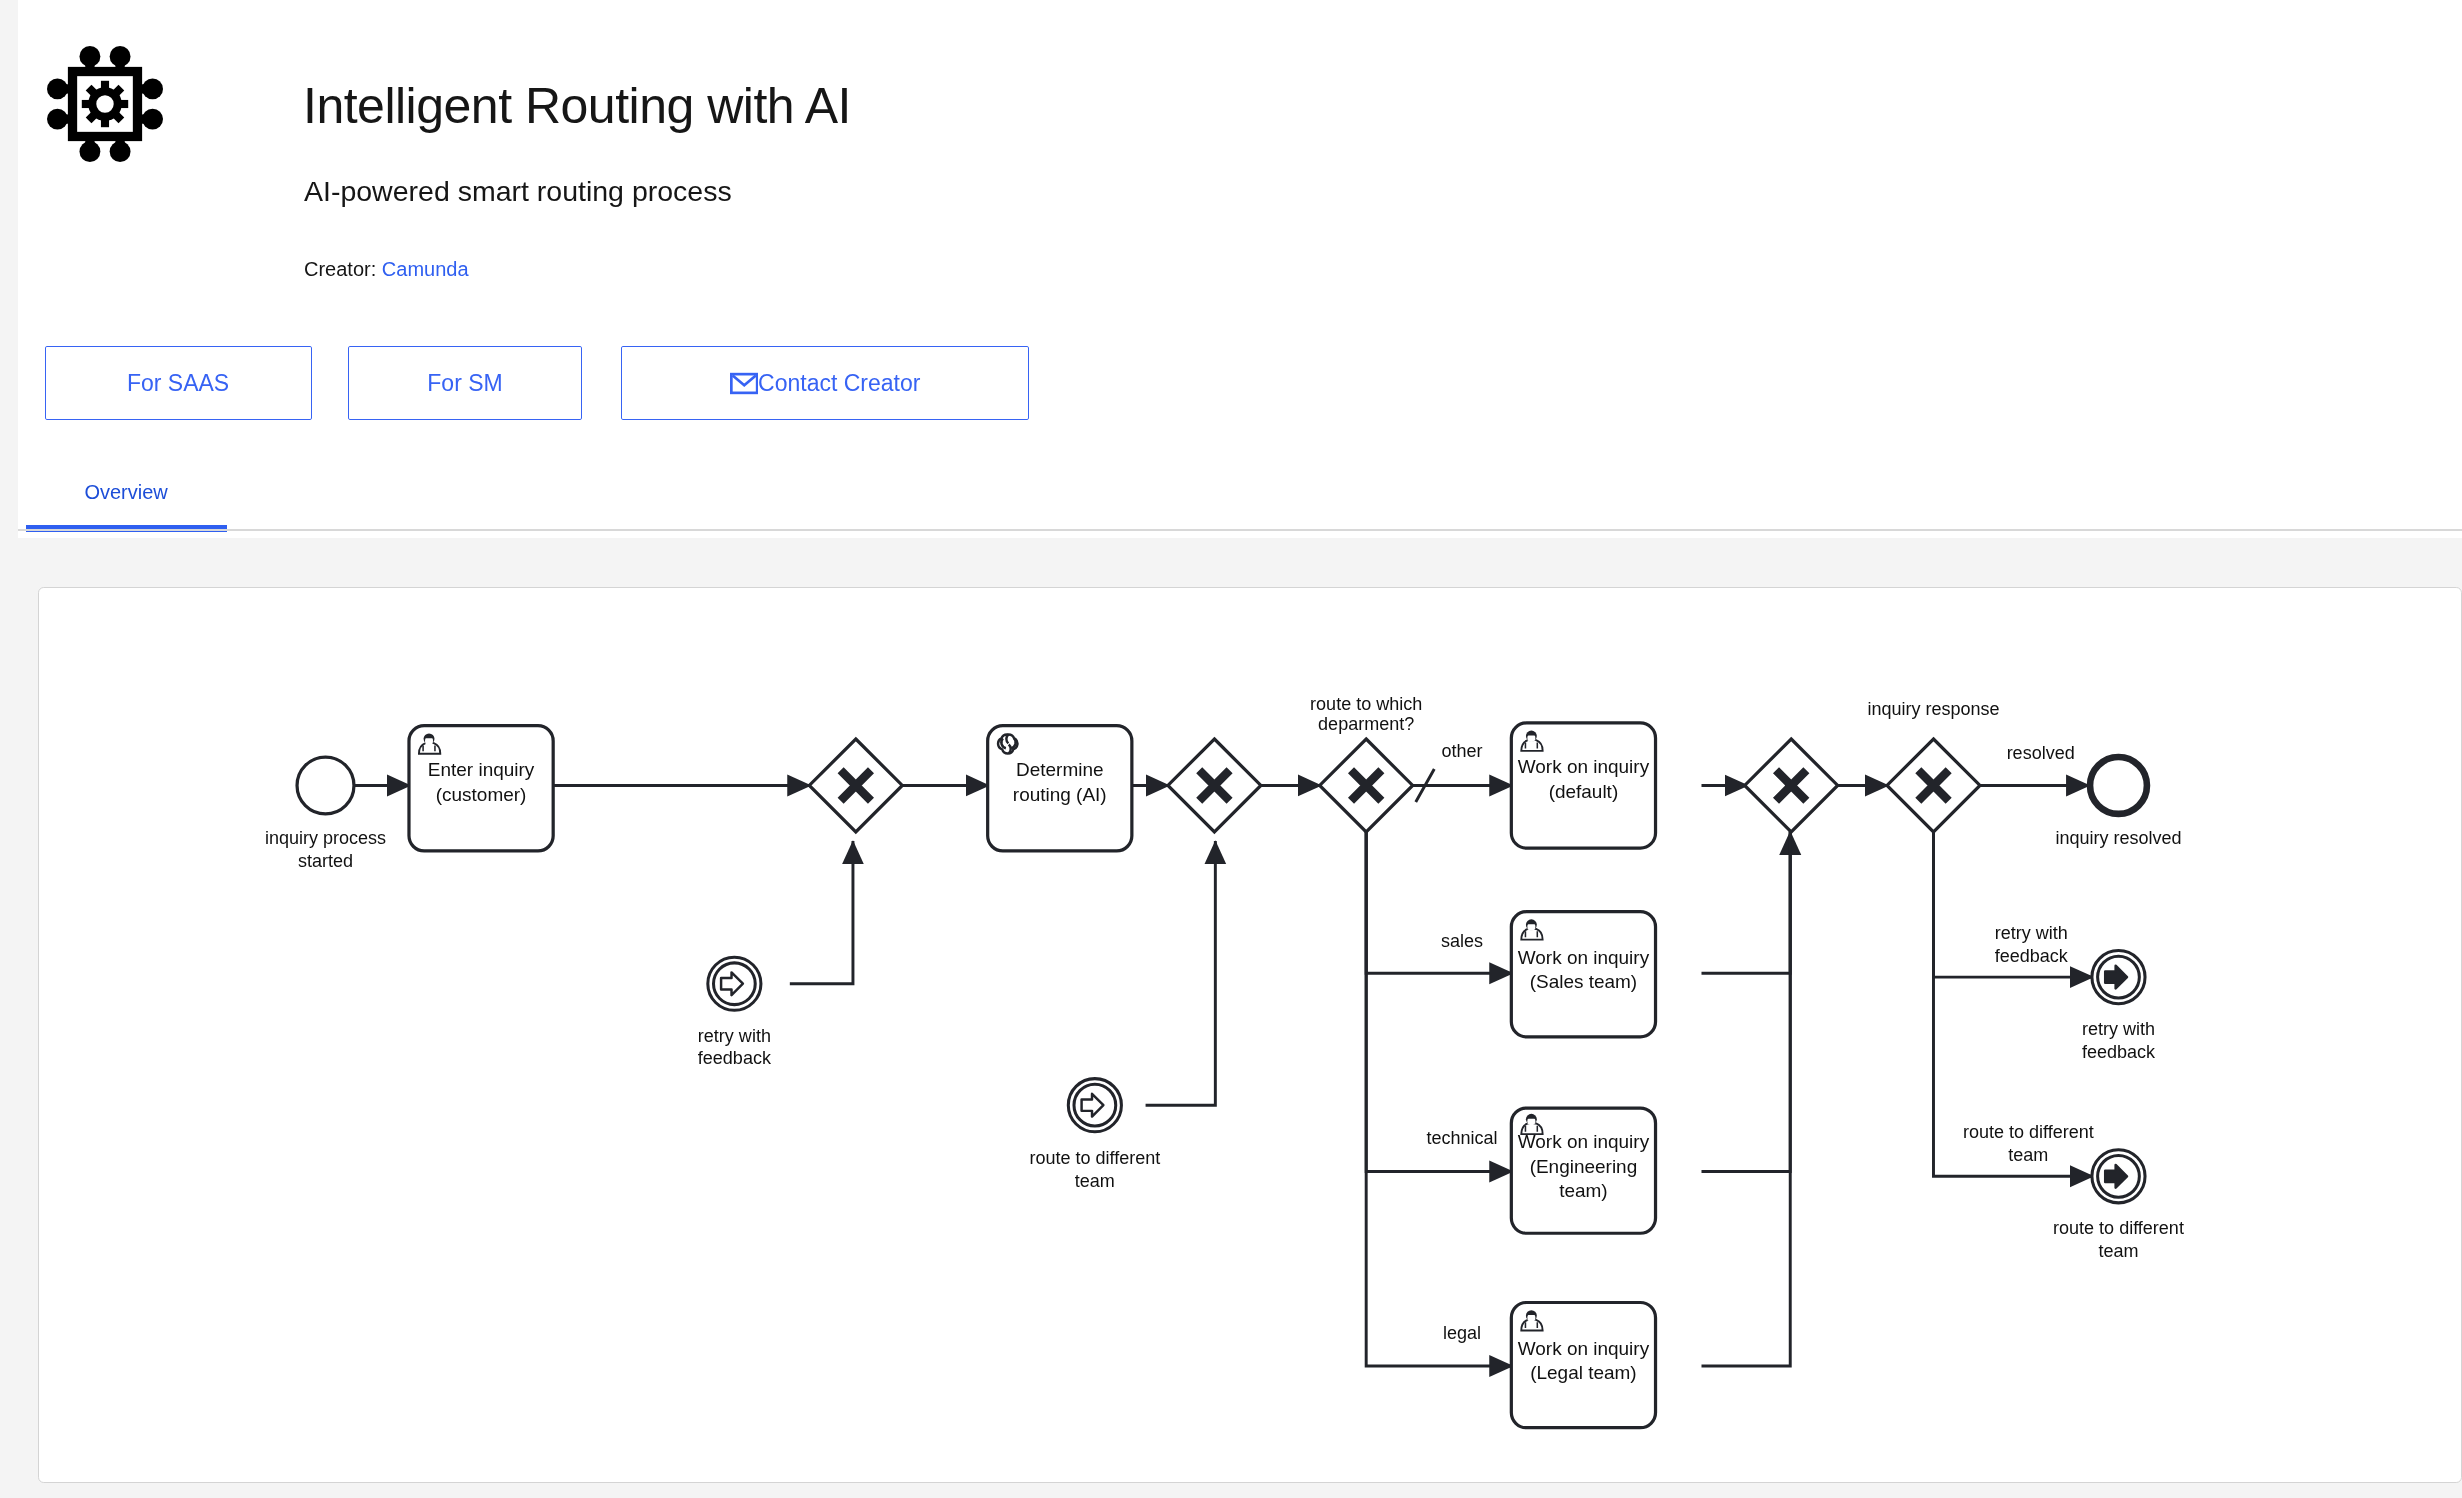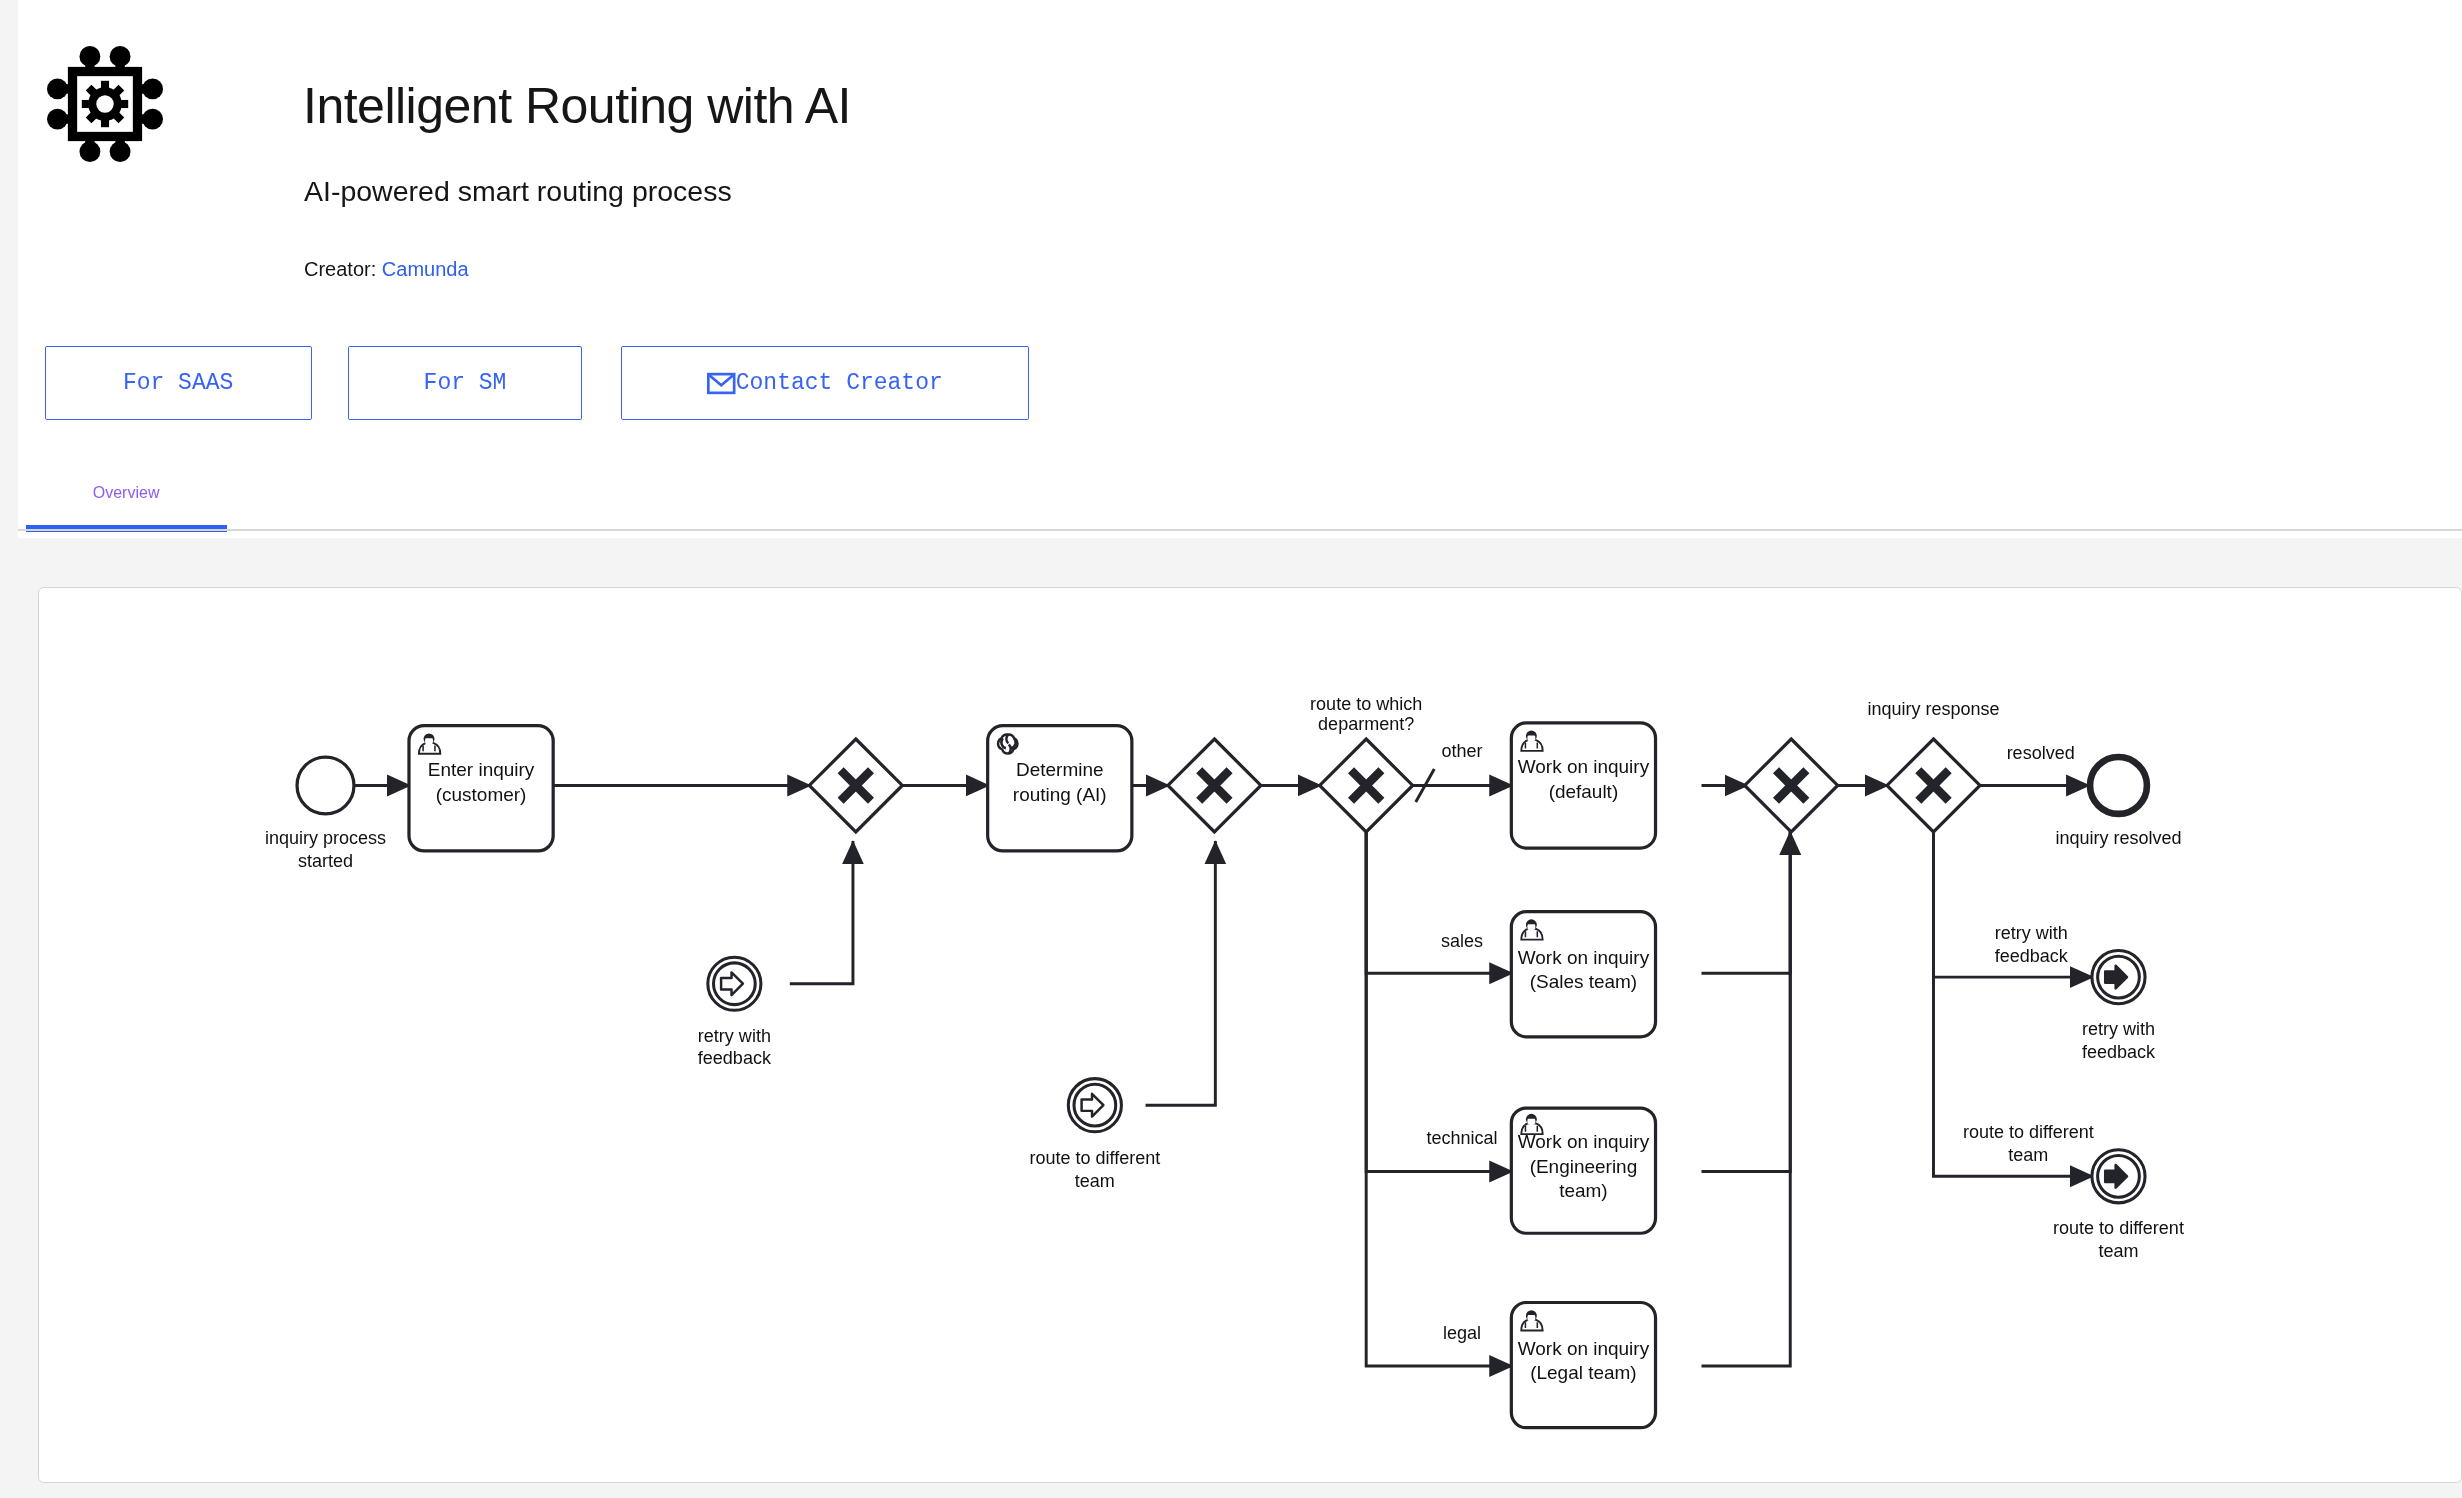--- a/index.html
+++ b/index.html
@@ -34,37 +34,37 @@
   .creator-row{
     position:absolute;left:286px;top:258px;
     font-size:20px;color:#161616;white-space:nowrap;
   }
   .creator-link{color:#2f5ff0;text-decoration:none;}
 
   .btn-row{position:absolute;left:0;top:346px;height:76px;}
   .btn{
     position:absolute;top:0;height:74px;
     border:1.9px solid #3763f4;border-radius:1.9px;background:#ffffff;
-    color:#3763f4;font-size:23px;font-family:Liberation Mono, monospace;
+    color:#3763f4;font-size:23px;font-family:Liberation Sans, sans-serif;
     display:flex;align-items:center;justify-content:center;
     box-sizing:border-box;cursor:pointer;padding:0 25px;
   }
   #btn-saas{left:26.6px;width:267px;}
   #btn-sm{left:330px;width:234px;}
   #btn-contact{left:603px;width:408px;}
   .mail-icon{width:28.5px;height:23px;flex:none;}
 
   .tabs{
     position:absolute;left:0;top:451px;width:2462px;height:87px;
     background:#ffffff;
   }
   .tab{
     position:absolute;left:7.6px;top:0;width:201px;height:83px;
     display:flex;align-items:center;justify-content:center;
-    font-size:16px;color:#8b5cf6;cursor:pointer;
+    font-size:20px;color:#1d4ed8;cursor:pointer;
   }
   .tab-underline{
     position:absolute;left:7.6px;top:525px;width:201px;height:6.6px;
     background:#2f5ff0;
   }
   .tabs-rule{
     position:absolute;left:0;top:529px;width:2462px;height:1.9px;
     background:#d8d8d8;
   }
 

